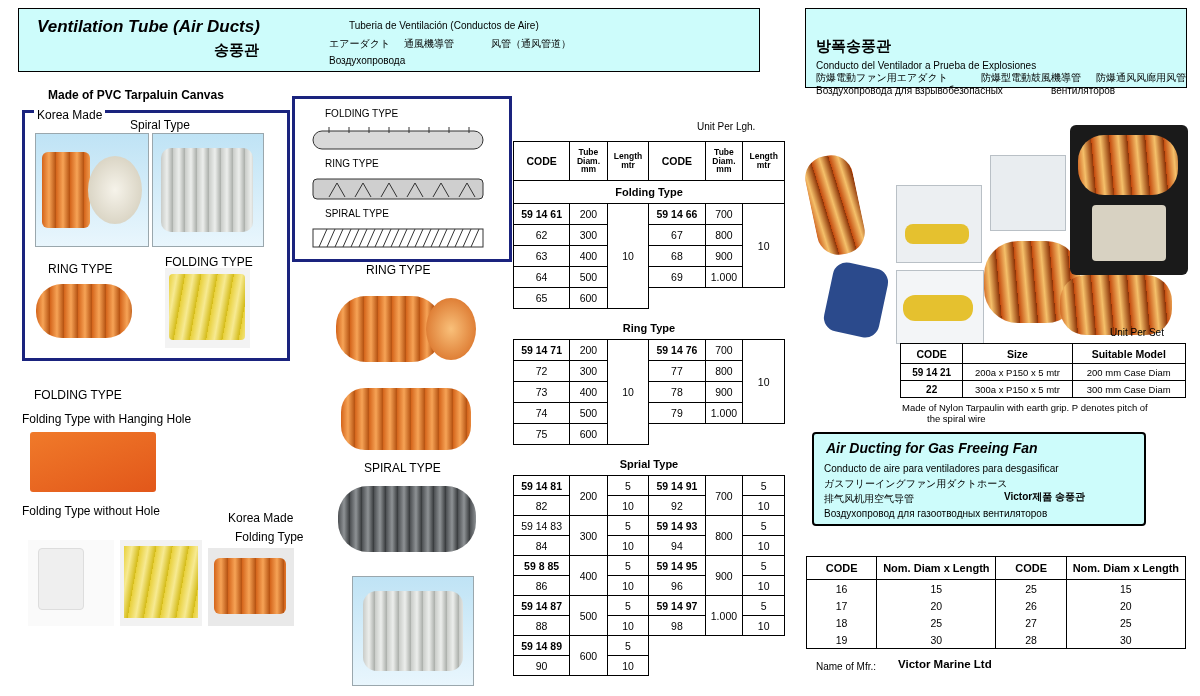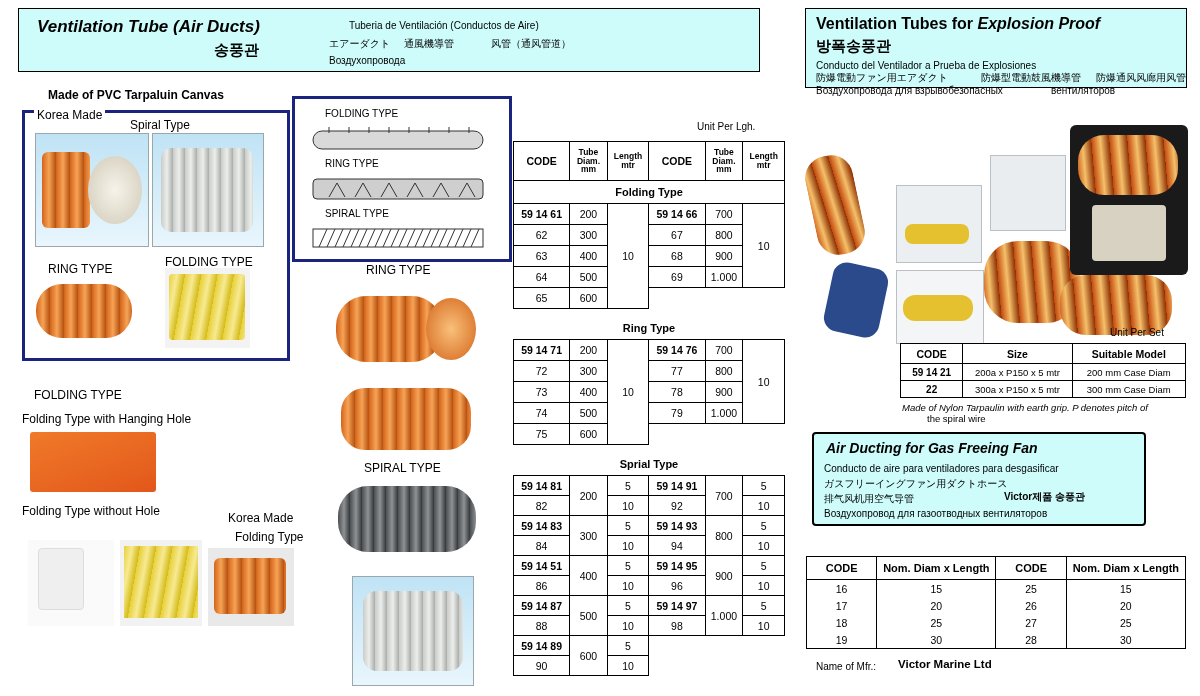--- a/index.html
+++ b/index.html
@@ -106,23 +106,20 @@
   </div>
   <div class="abs" style="left:472px;top:28px;">
     <span class="sm">风管（通风管道）</span>
   </div>
   <div class="abs" style="left:310px;top:45px;">
     <span class="sm">Воздухопровода</span>
   </div>
 </div>
 
 <div class="abs" id="right-banner">
-  <div class="abs" style="left:10px;top:6px;white-space:nowrap;">
-    <span class="t1">Ventilation Tubes for </span><i class="t1" style="font-style:italic;">Explosion Proof</i>
-  </div>
   <div class="abs" style="left:10px;top:28px;">
     <span class="t2">방폭송풍관</span>
   </div>
   <div class="abs" style="left:10px;top:50px;">
     <span class="sm">Conducto del Ventilador a Prueba de Explosiones</span>
   </div>
   <div class="abs" style="left:10px;top:62px;">
     <span class="sm">防爆電動ファン用エアダクト</span>
   </div>
   <div class="abs" style="left:175px;top:62px;">
@@ -380,35 +377,35 @@
     <td rowspan="2">700</td>
     <td>5</td>
   </tr>
   <tr>
     <td style="height:19px;">82</td>
     <td>10</td>
     <td>92</td>
     <td>10</td>
   </tr>
   <tr>
-    <td style="height:19px;font-weight:bold;margin-top:36px;">59 14 83</td>
+    <td style="height:19px;font-weight:normal;margin-top:36px;">59 14 83</td>
     <td rowspan="2">300</td>
     <td>5</td>
     <td style="font-weight:bold;">59 14 93</td>
     <td rowspan="2">800</td>
     <td>5</td>
   </tr>
   <tr>
     <td style="height:19px;">84</td>
     <td>10</td>
     <td>94</td>
     <td>10</td>
   </tr>
   <tr>
-    <td style="height:19px;font-weight:bold;">59 14 51</td>
+    <td style="height:19px;font-weight:bold;">59 8 85</td>
     <td rowspan="2">400</td>
     <td>5</td>
     <td style="font-weight:bold;">59 14 95</td>
     <td rowspan="2">900</td>
     <td>5</td>
   </tr>
   <tr>
     <td style="height:19px;">86</td>
     <td>10</td>
     <td>96</td>
@@ -479,21 +476,21 @@
     <td style="font-size:9.5px;">200 mm Case Diam</td>
   </tr>
   <tr>
     <td style="height:16px;font-weight:bold;font-size:10px;">22</td>
     <td style="font-size:9.5px;">300a x P150 x 5 mtr</td>
     <td style="font-size:9.5px;">300 mm Case Diam</td>
   </tr>
 </tbody>
   </table>
 
-<div class="abs" style="left:902px;top:401px;font-style:italic;">
+<div class="abs" style="left:902px;top:401px;">
   <span class="small9">Made of Nylon Tarpaulin with earth grip.   P denotes pitch of</span>
 </div>
 <div class="abs" style="left:927px;top:412px;">
   <span class="small9">the spiral wire</span>
 </div>
 
 <div class="abs" id="airduct-banner">
   <div class="abs" style="left:12px;top:6px;">
     <span class="t1">Air Ducting  for Gas Freeing Fan</span>
   </div>

